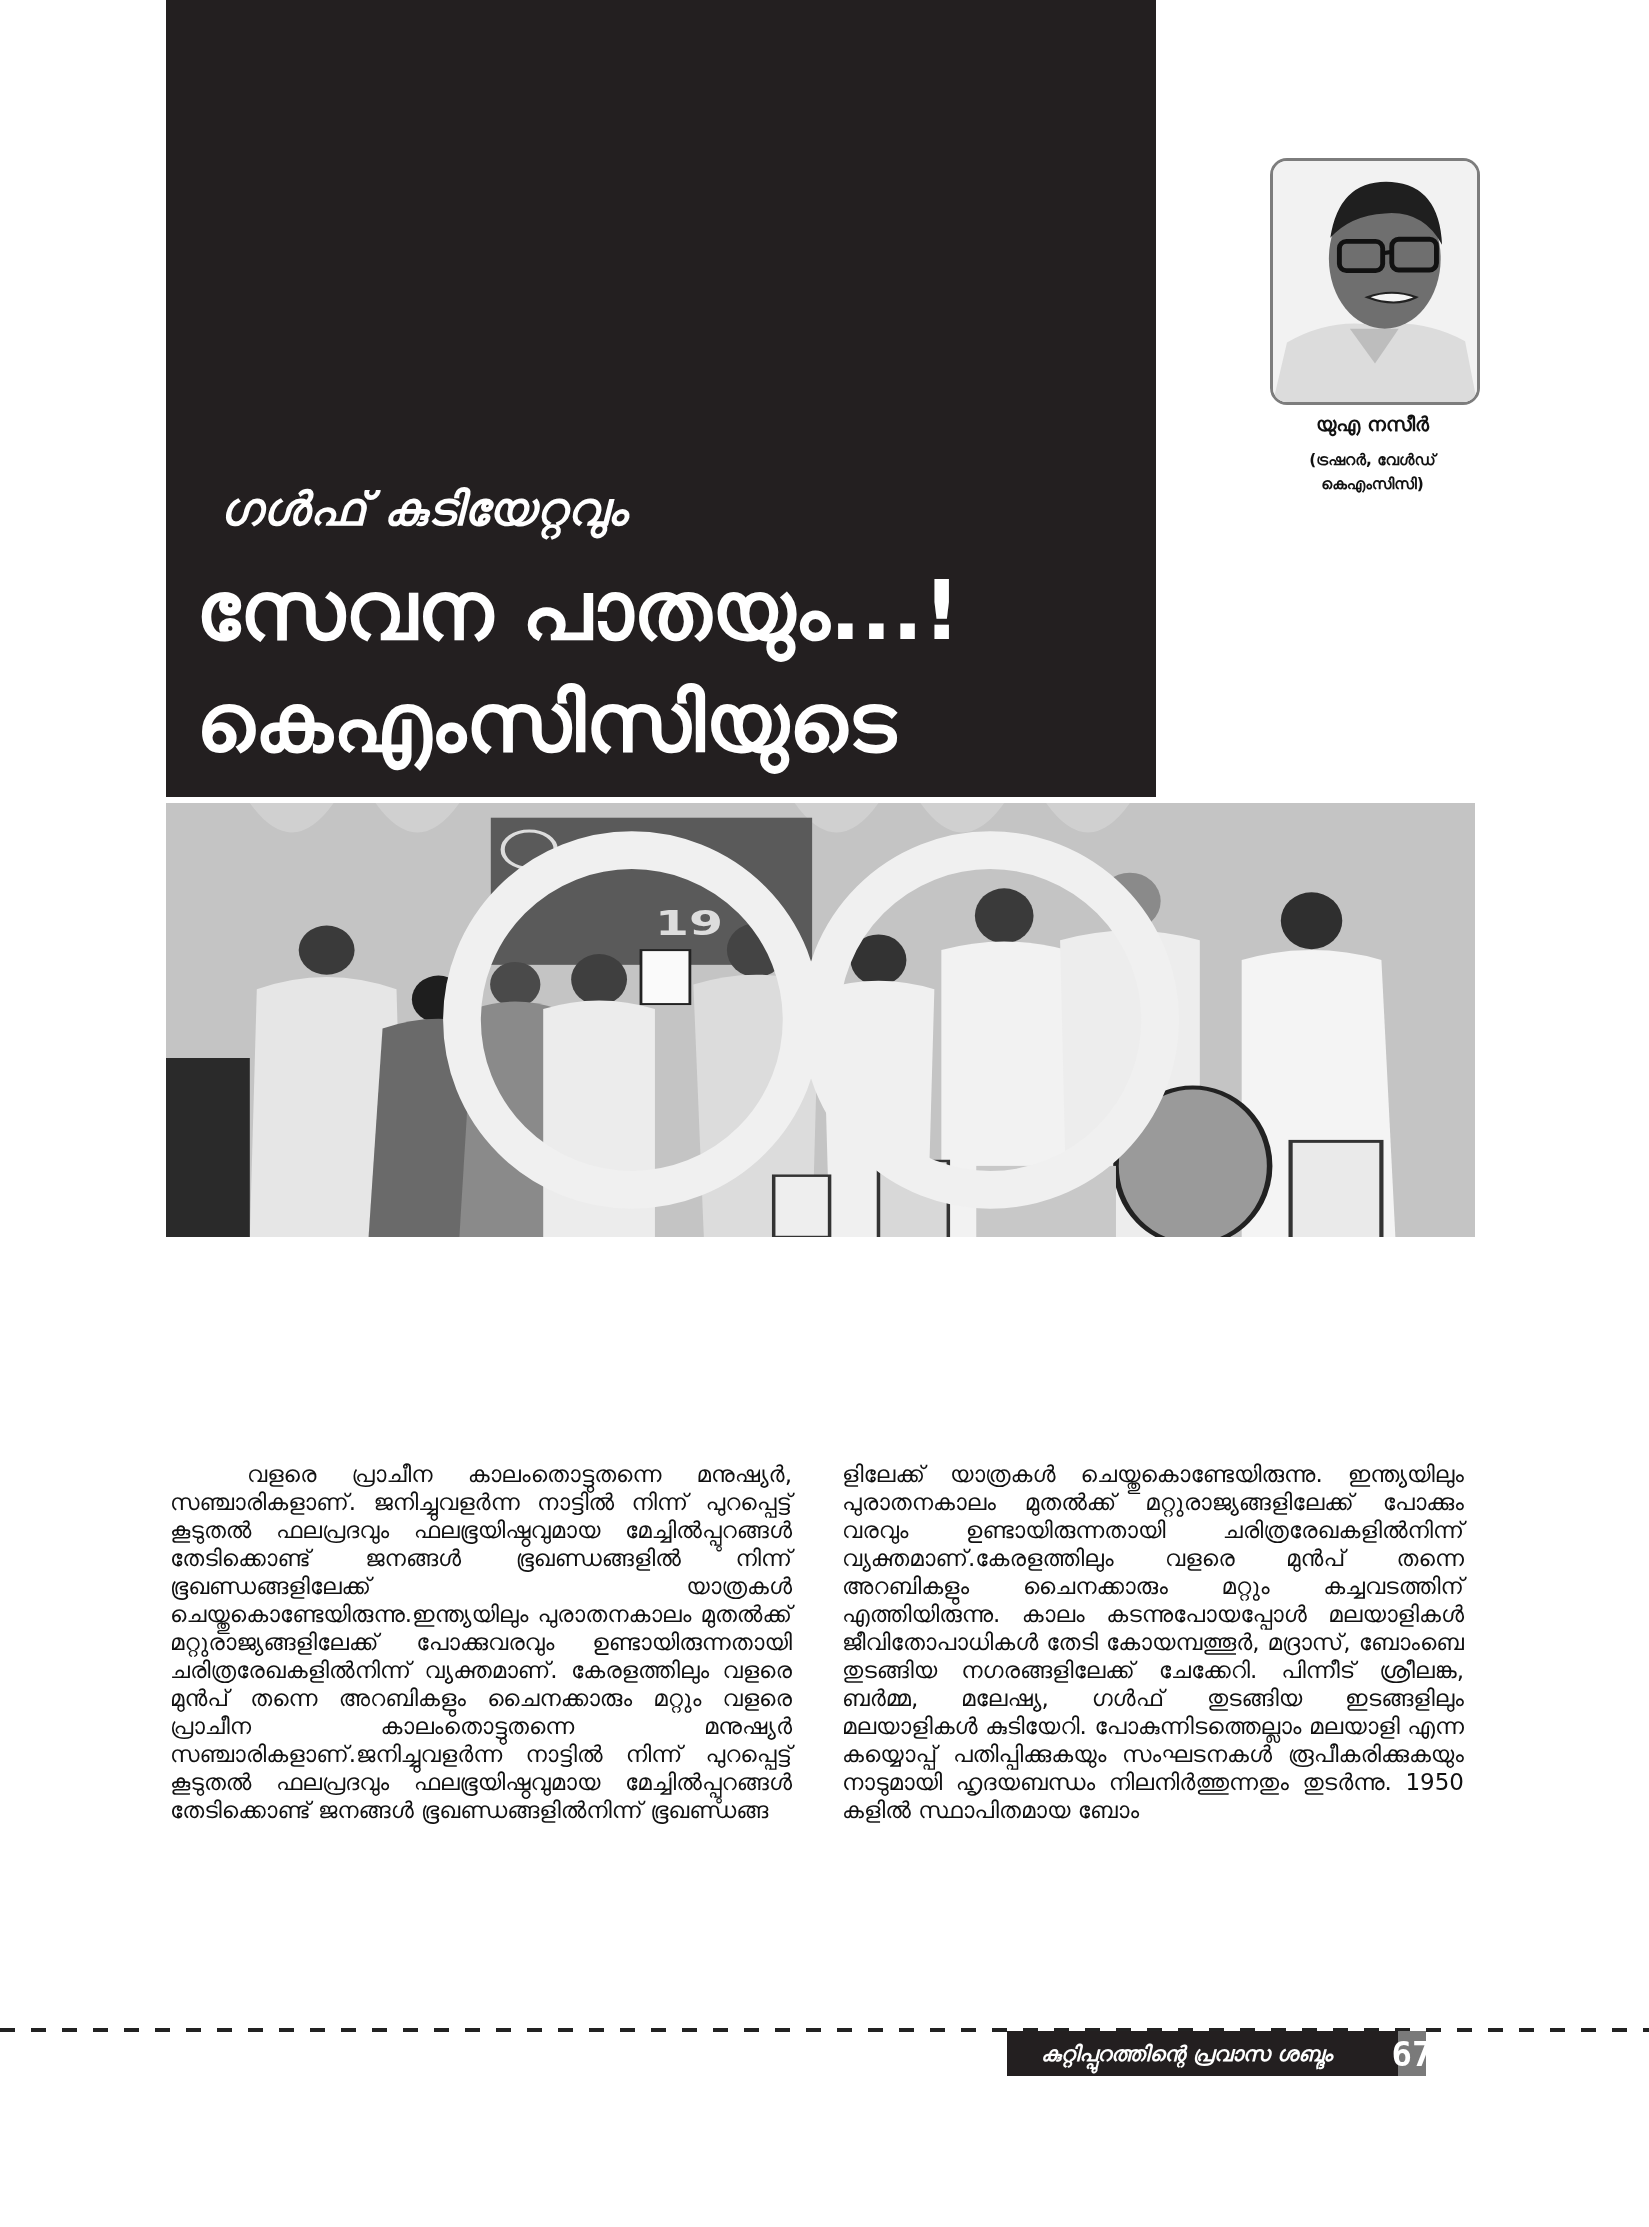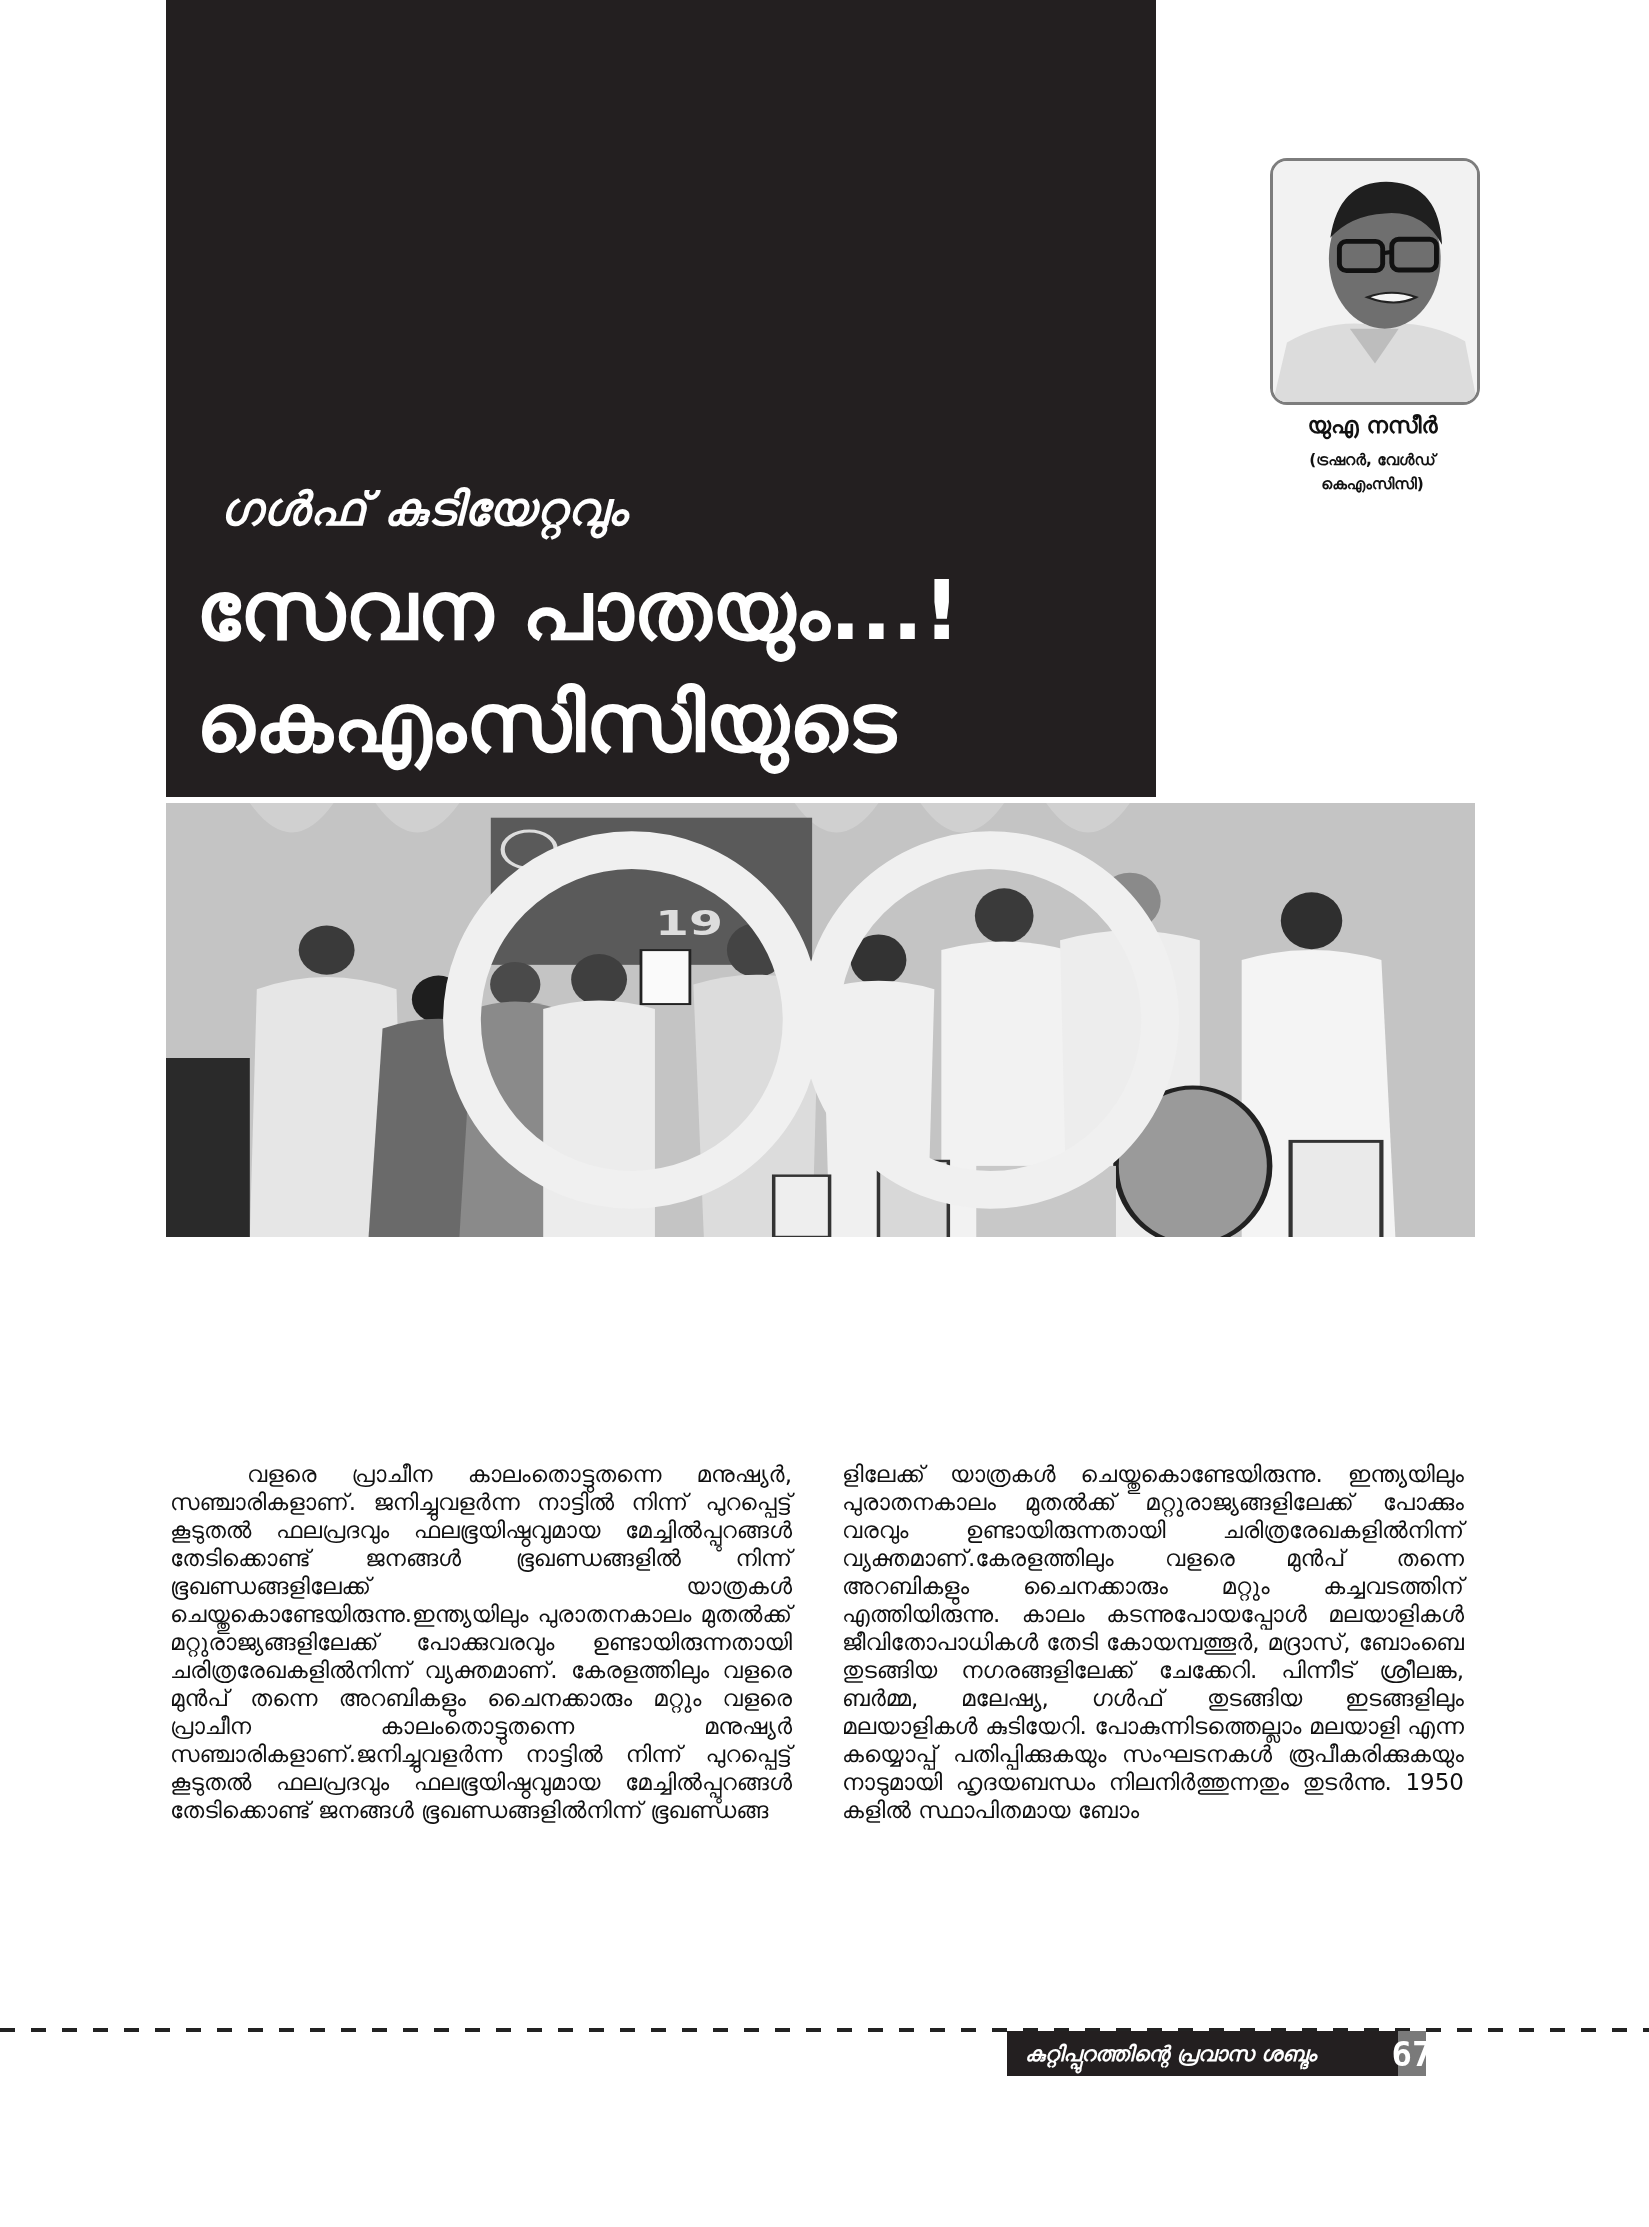--- a/index.html
+++ b/index.html
@@ -25,21 +25,21 @@
   .headline span { display: block; }
 
   .author-photo {
     position: absolute; left: 1270px; top: 158px; width: 204px; height: 241px;
     border: 3.5px solid #7d7d7d; border-radius: 17px; background: #f1f1f1;
     overflow: hidden;
   }
   .author-photo svg { width: 100%; height: 100%; display: block; }
   .author-name {
     position: absolute; left: 1257px; top: 412px; width: 231px; text-align: center;
-    font-weight: bold; font-size: 23px; color: #111;
+    font-weight: bold; font-size: 20px; color: #111;
   }
   .author-role {
     position: absolute; left: 1257px; top: 448px; width: 231px; text-align: center;
     font-weight: bold; font-size: 15.4px; line-height: 24px; color: #111;
   }
 
   .photo {
     position: absolute; left: 166px; top: 803px; width: 1309px; height: 434px;
     background: linear-gradient(180deg, #c9c9c9 0%, #b4b4b4 45%, #8e8e8e 100%);
     overflow: hidden;
@@ -67,21 +67,21 @@
   .dash-rule {
     position: absolute; left: 0; top: 2028px; width: 1650px; height: 3.5px;
     background: repeating-linear-gradient(90deg, #222 0 15.4px, transparent 15.4px 31px);
   }
   .footer-bar {
     position: absolute; left: 1007px; top: 2031px; width: 419px; height: 45px;
     background: #231f20; display: flex; align-items: center;
   }
   .footer-title {
     color: #fff; font-style: italic; font-weight: bold; font-size: 21px;
-    padding-left: 18px; flex: 1;
+    padding-left: 34px; flex: 1;
   }
   .page-number {
     width: 28px; height: 45px; background: #7a7a7a; color: #fff;
     font-weight: bold; font-size: 34px; display: flex; align-items: center; justify-content: center;
     font-family: "DejaVu Sans Mono", monospace;
   }
 </style>
 </head>
 <body>
 

